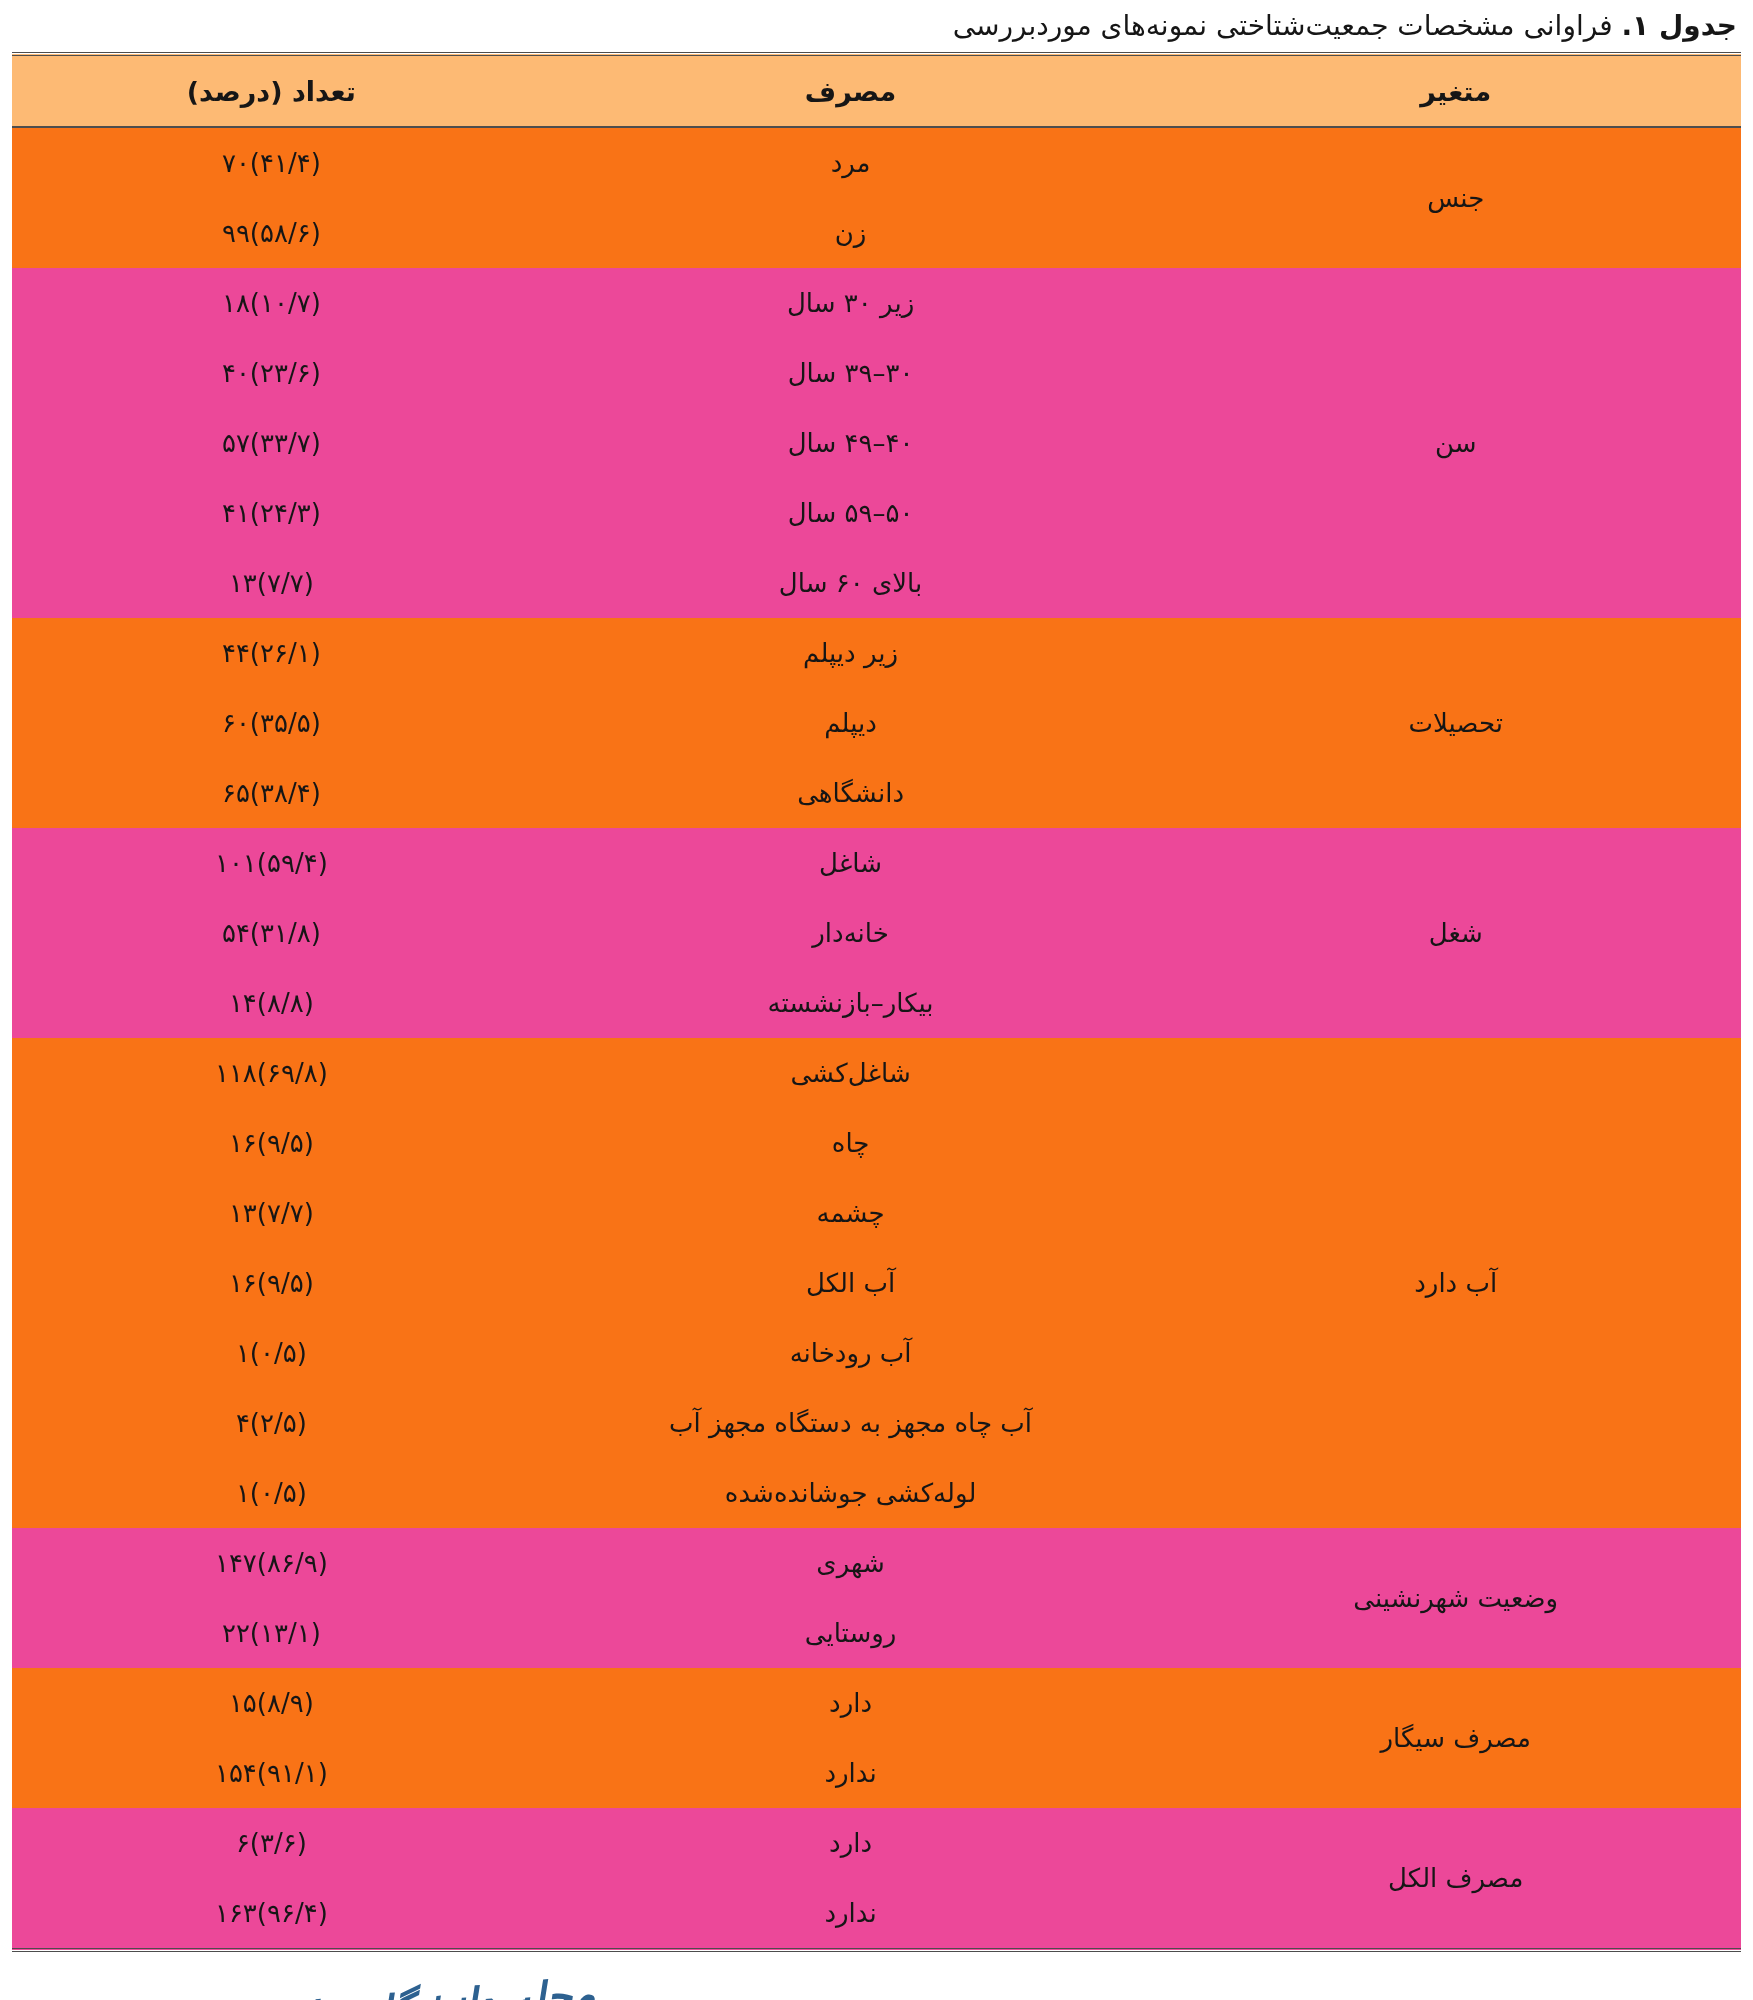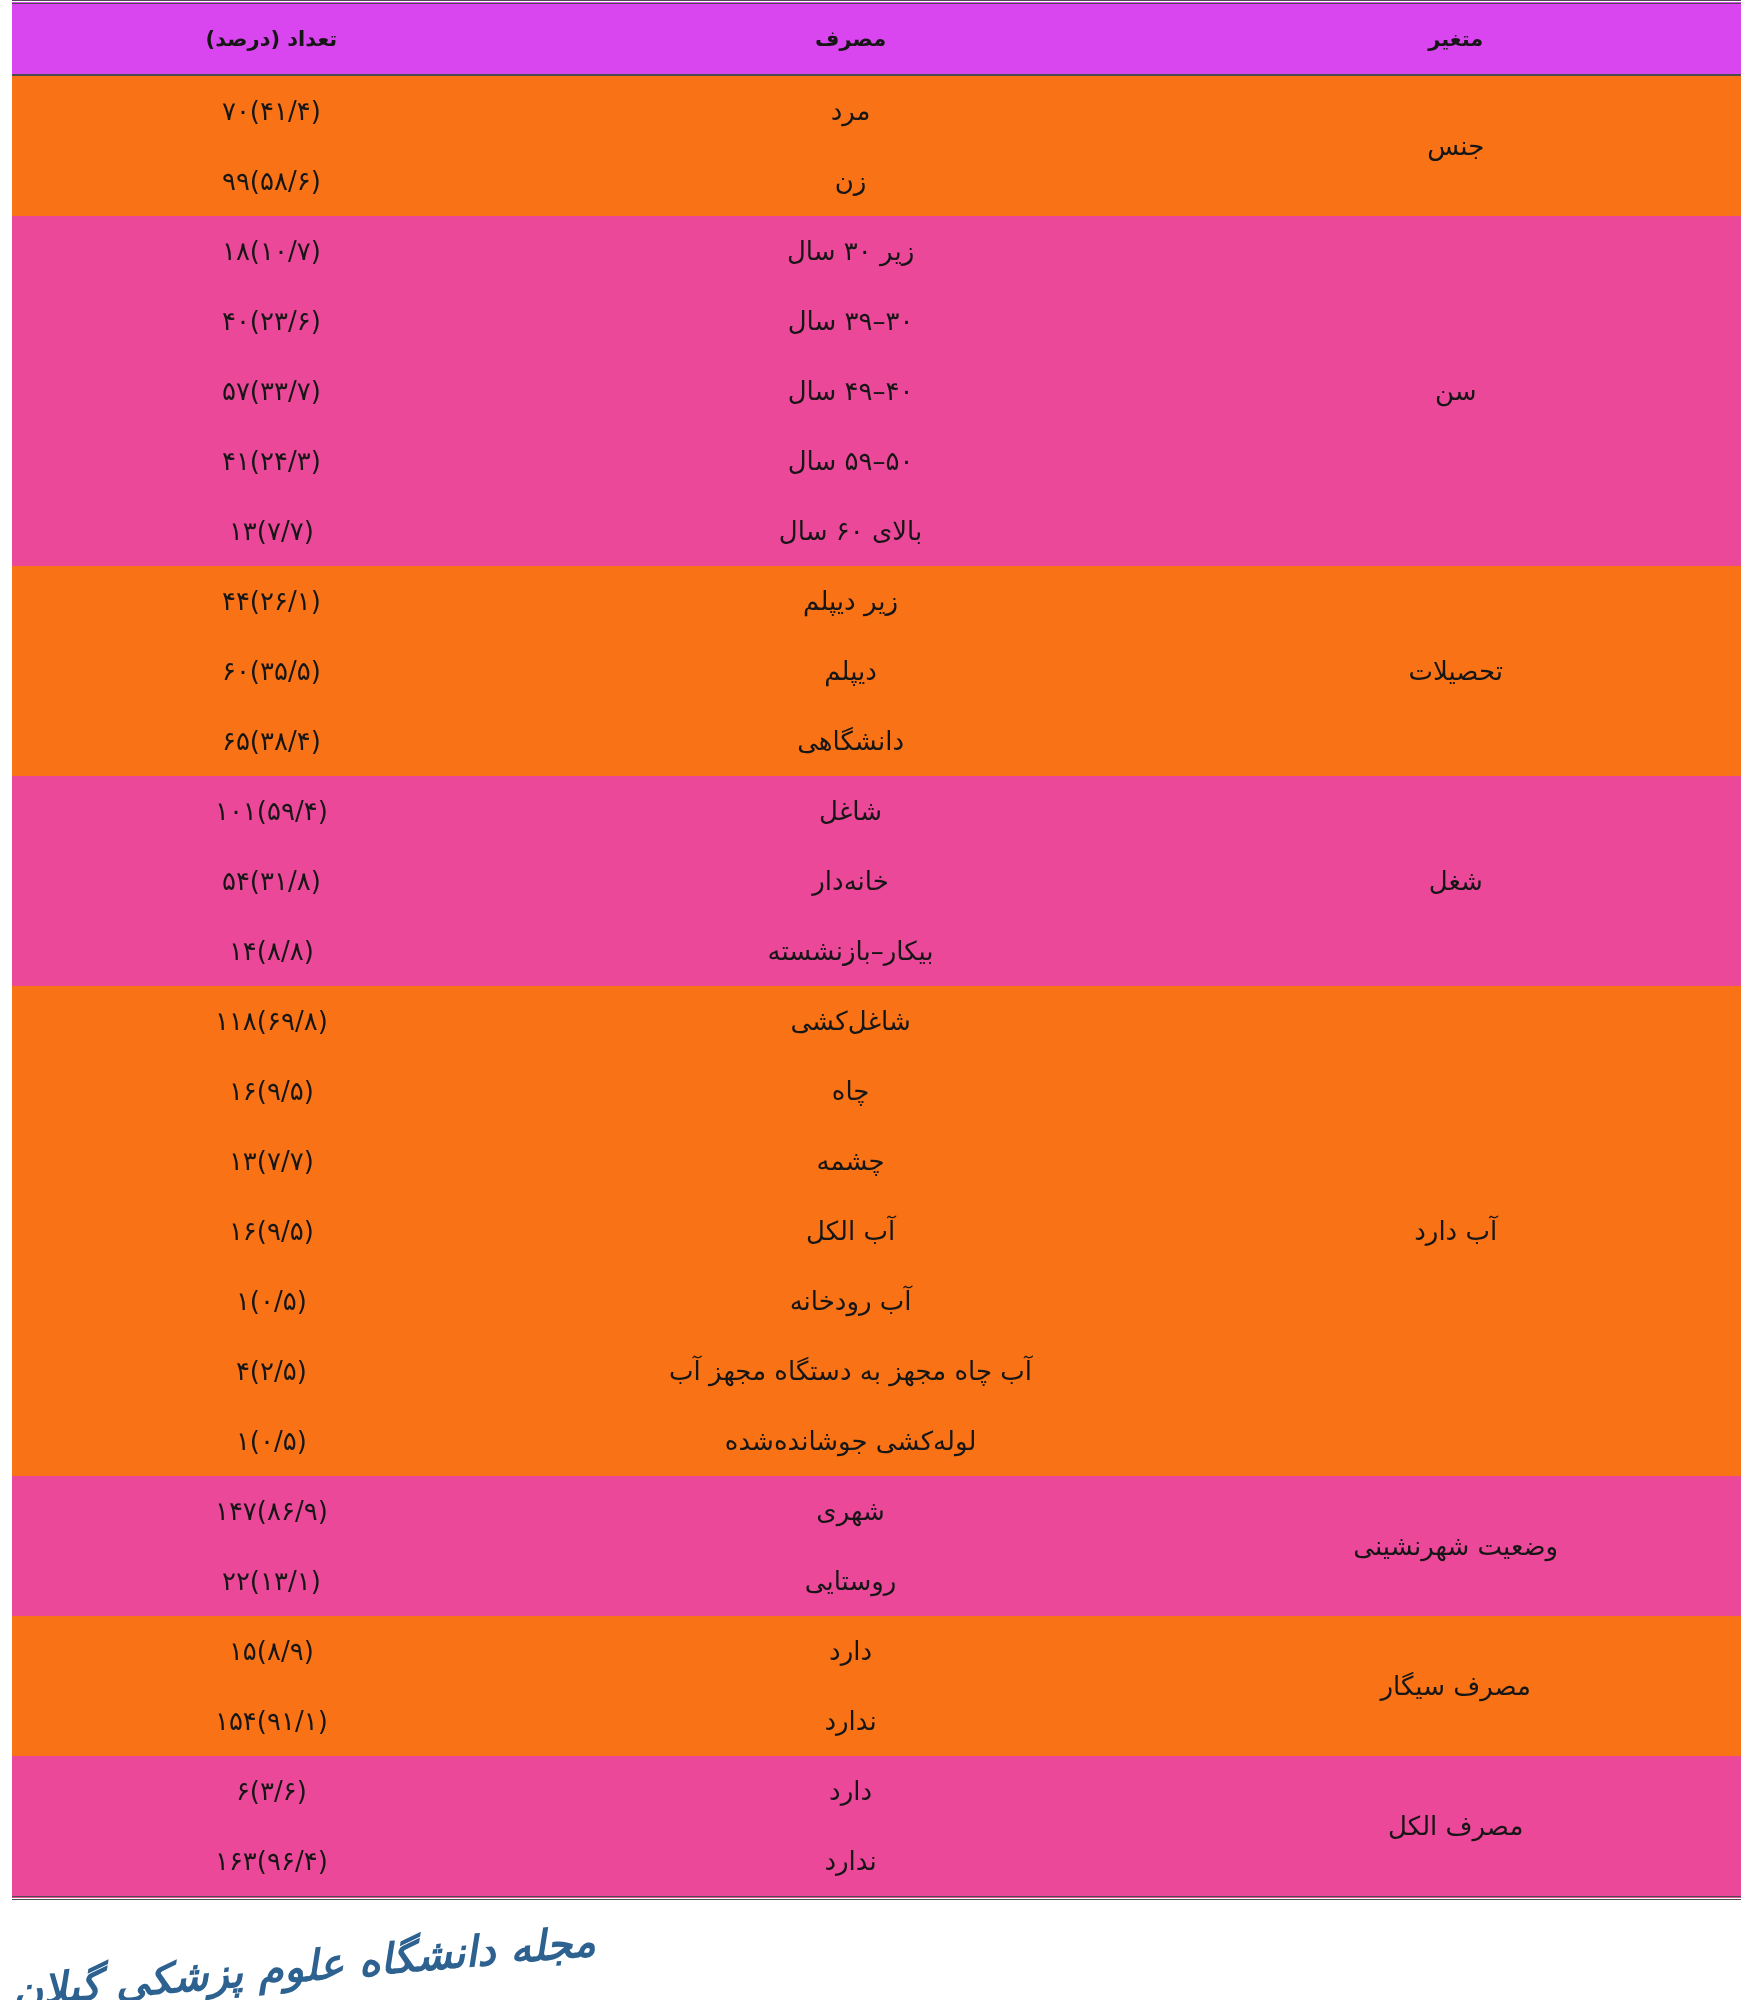--- a/index.html
+++ b/index.html
@@ -32,23 +32,23 @@
     border-collapse: collapse;
     table-layout: fixed;
     border-top: 4px double #4d4d4d;
     border-bottom: 4px double #4d4d4d;
     direction: rtl;
   }
   col.c-var   { width: 33%; }
   col.c-group { width: 37%; }
   col.c-count { width: 30%; }
   thead th {
-    background: #d946ef;
+    background: #fdba74;
     border-bottom: 2px solid #4d4d4d;
-    font-size: 21px;
+    font-size: 27px;
     font-weight: bold;
     height: 68px;
     text-align: center;
     vertical-align: middle;
   }
   tbody td {
     height: 68px;
     font-size: 26px;
     text-align: center;
     vertical-align: middle;
@@ -74,20 +74,24 @@
     transform-origin: right bottom;
     letter-spacing: -1px;
     white-space: nowrap;
   }
 </style>
 </head>
 <body>
 
 <div class="page">
 
+  <div class="caption">
+    <span class="cap-bold">جدول ۱.</span>
+    <span>فراوانی مشخصات جمعیت‌شتاختی نمونه‌های موردبررسی</span>
+  </div>
 
   <table class="freq-table">
     <colgroup>
       <col class="c-var">
       <col class="c-group">
       <col class="c-count">
     </colgroup>
     <thead>
       <tr>
         <th>متغیر</th>

